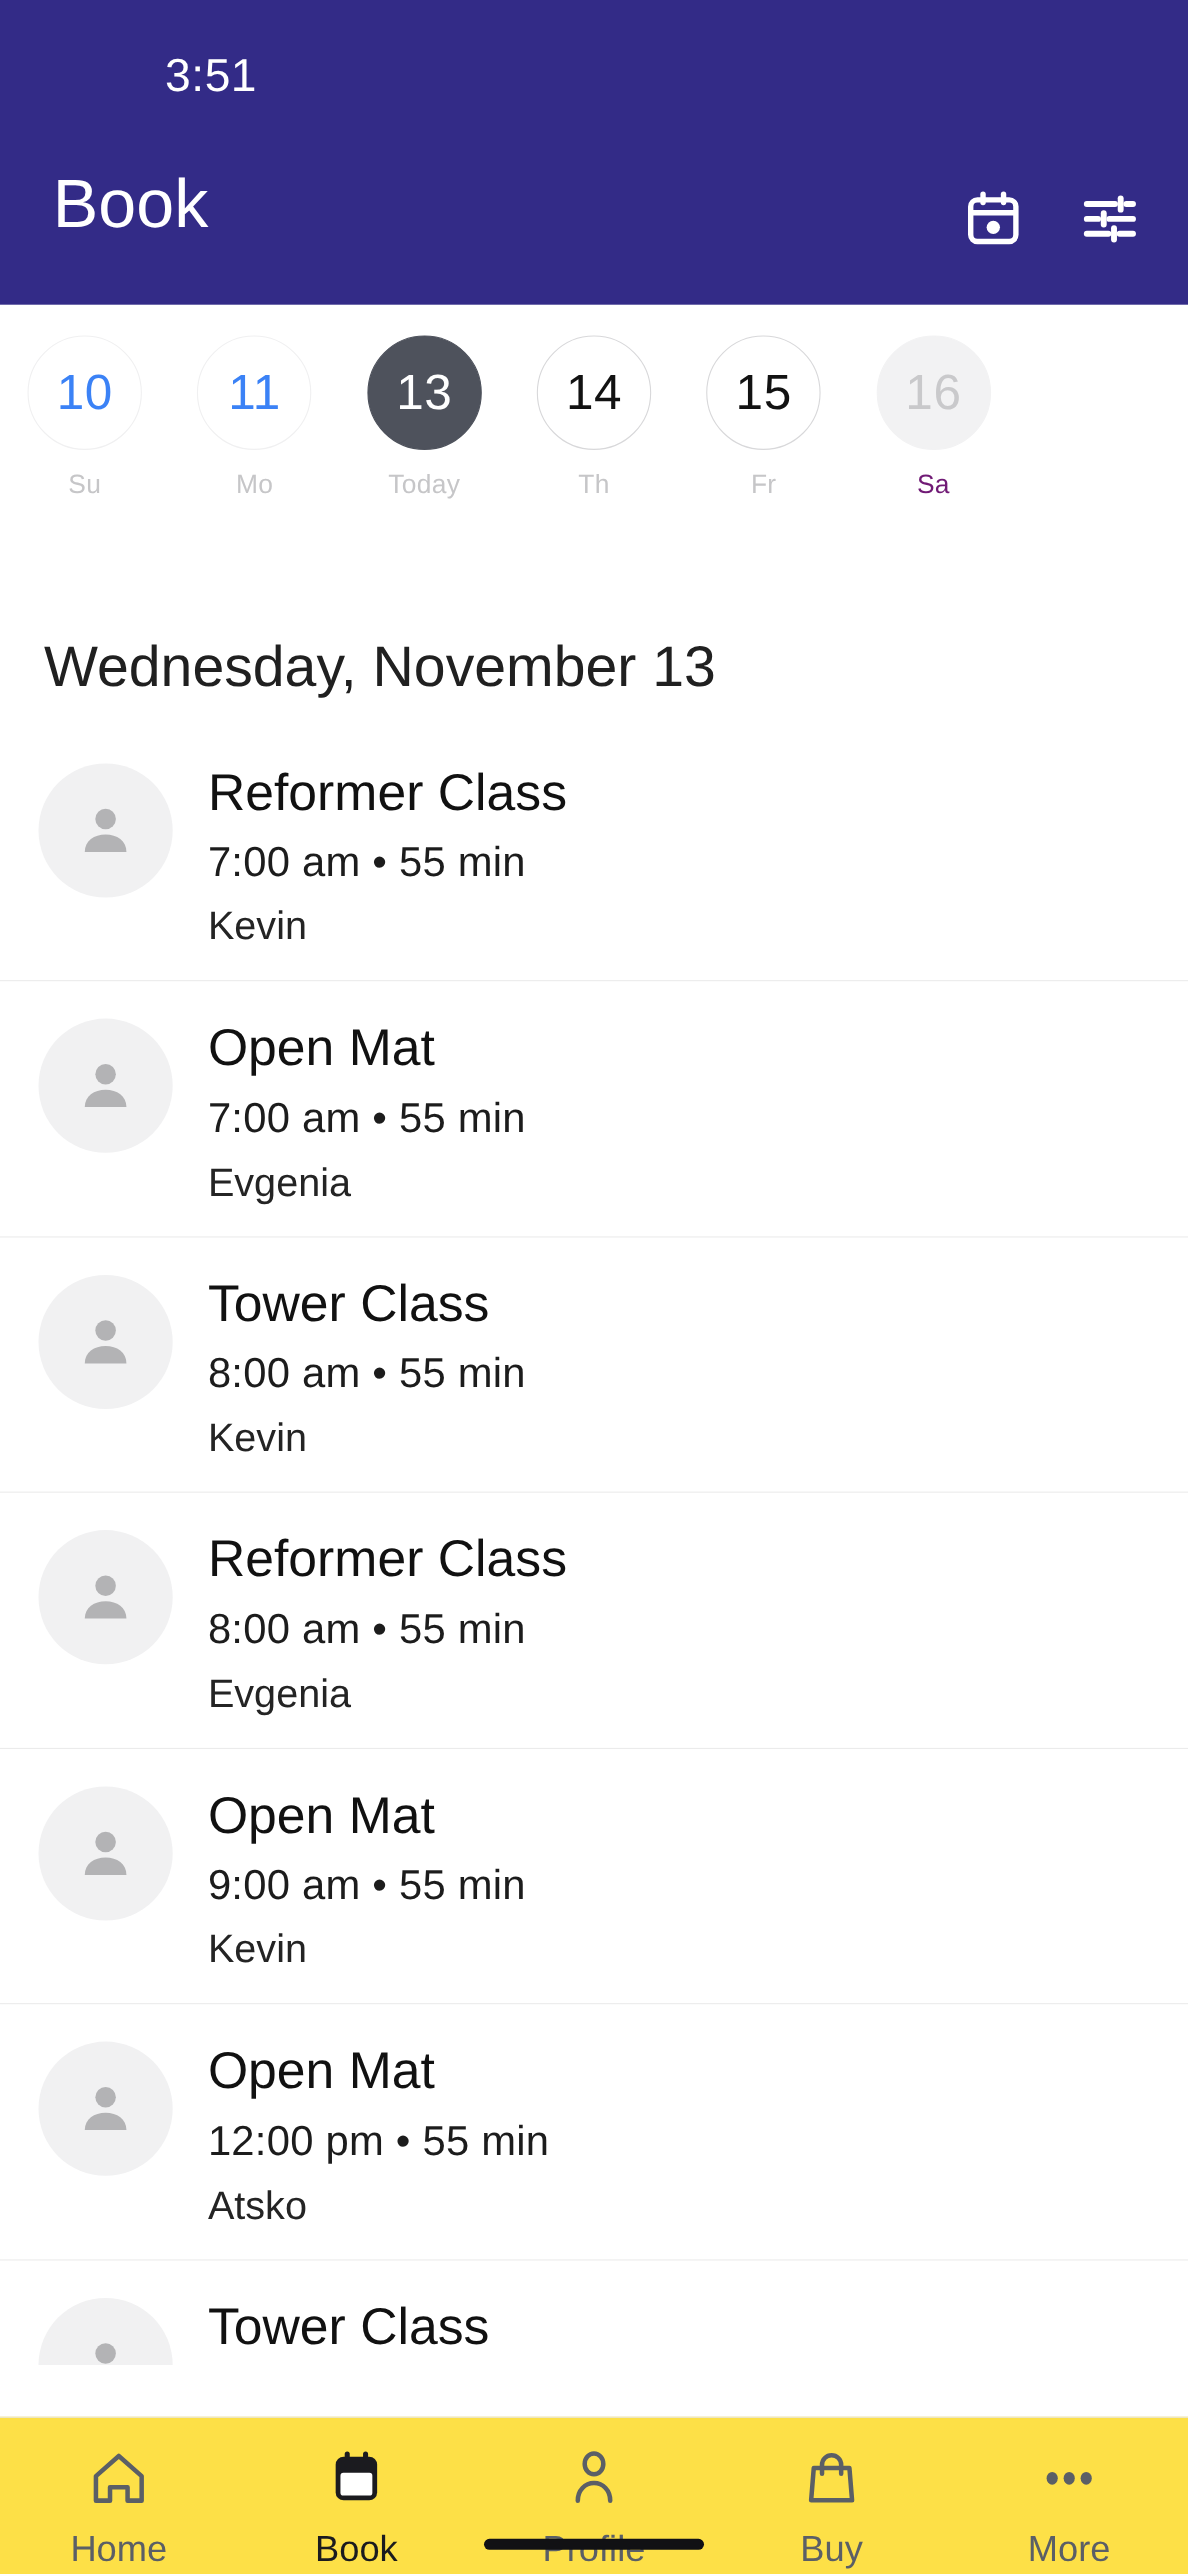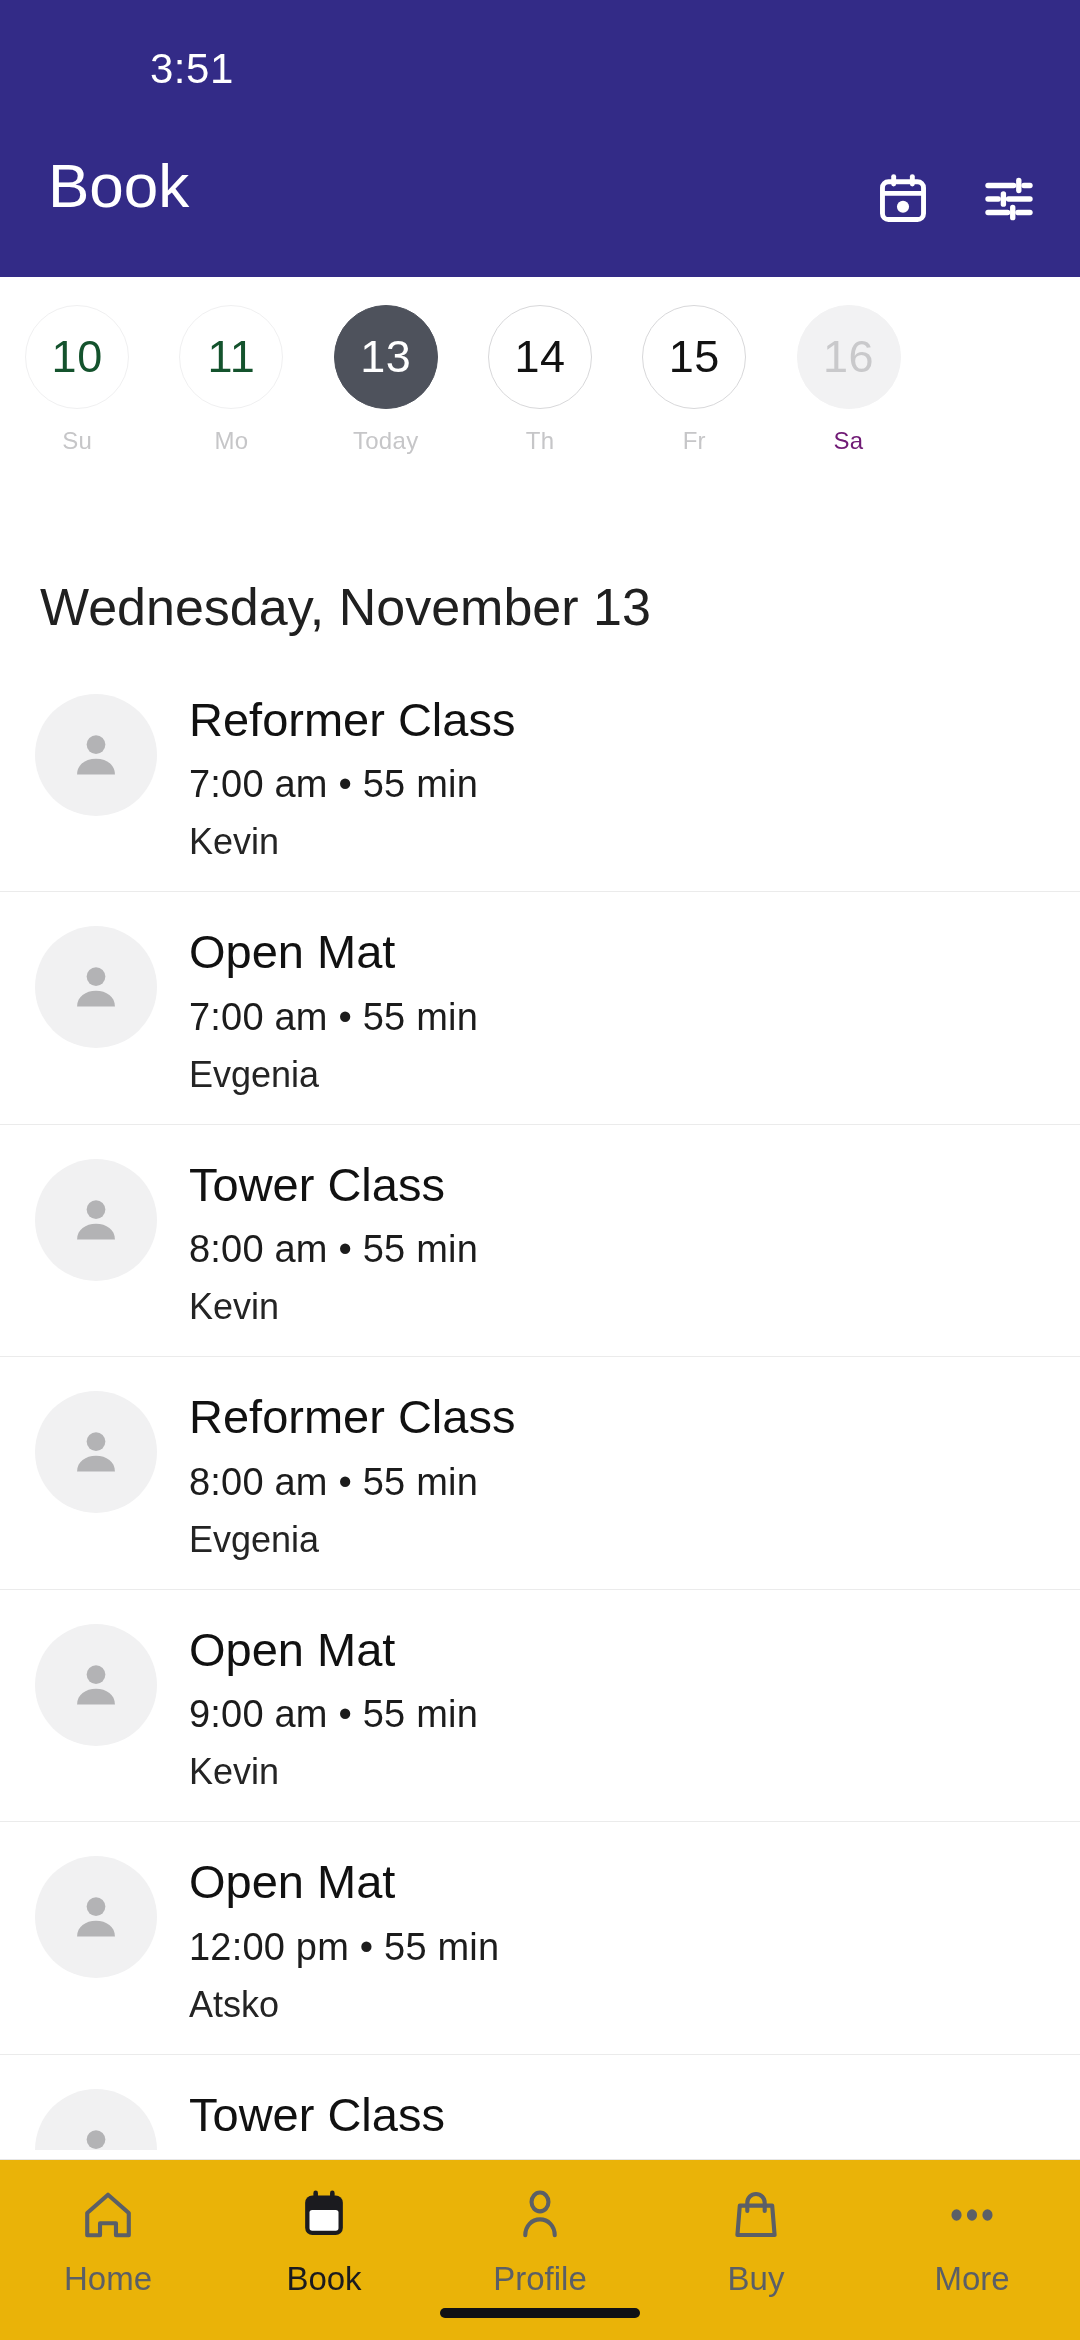--- a/index.html
+++ b/index.html
@@ -48,21 +48,21 @@
   .daycell {
     flex:0 0 104px; width:104px;
     display:flex; flex-direction:column; align-items:center;
     cursor:pointer; margin-right:0;
   }
   .daycircle {
     width:104px; height:104px; border-radius:50%;
     display:flex; align-items:center; justify-content:center;
     font-size:45px; font-weight:400; letter-spacing:0.5px;
   }
-  .daycircle.past    { border:1px solid #f0f0f1; color:#14532d; background:#fff; }
+  .daycircle.past    { border:1px solid #f0f0f1; color:#3b82f6; background:#fff; }
   .daycircle.today   { background:#4e525c; color:#ffffff; border:1px solid #4e525c; }
   .daycircle.future  { border:1px solid #d8d8da; color:#121212; background:#fff; }
   .daycircle.disabled{ background:#f2f2f3; border:1px solid #f2f2f3; color:#c9c9cb; }
   .daylabel {
     margin-top:18px; font-size:24px; color:#c6c6c8; letter-spacing:0.3px;
   }
   .daylabel.dark { color:#701a75; }
 
   
   .day-heading {
@@ -93,22 +93,22 @@
   }
   .row-meta {
     font-size:38px; color:#1c1c1c; margin-top:16px; letter-spacing:0.2px;
   }
   .row-staff {
     font-size:36px; color:#242424; margin-top:15px;
   }
 
   
   .bottomnav {
-    position:absolute; left:0; bottom:0; width:1080px; height:181px;
-    background:#eab308; border-top:1px solid #e6e6e6;
+    position:absolute; left:0; bottom:0; width:1080px; height:143px;
+    background:#fde047; border-top:1px solid #e6e6e6;
     display:flex; align-items:flex-start; padding-top:22px;text-align:right;
   }
   .navitem {
     flex:1; display:flex; flex-direction:column; align-items:center;
     cursor:pointer;
   }
   .navicon { height:66px; display:flex; align-items:center; justify-content:center; }
   .navlabel { margin-top:12px; font-size:33px; color:#5b5f66; }
   .navlabel.active { color:#1b1b1f; }
   .homeindicator {

